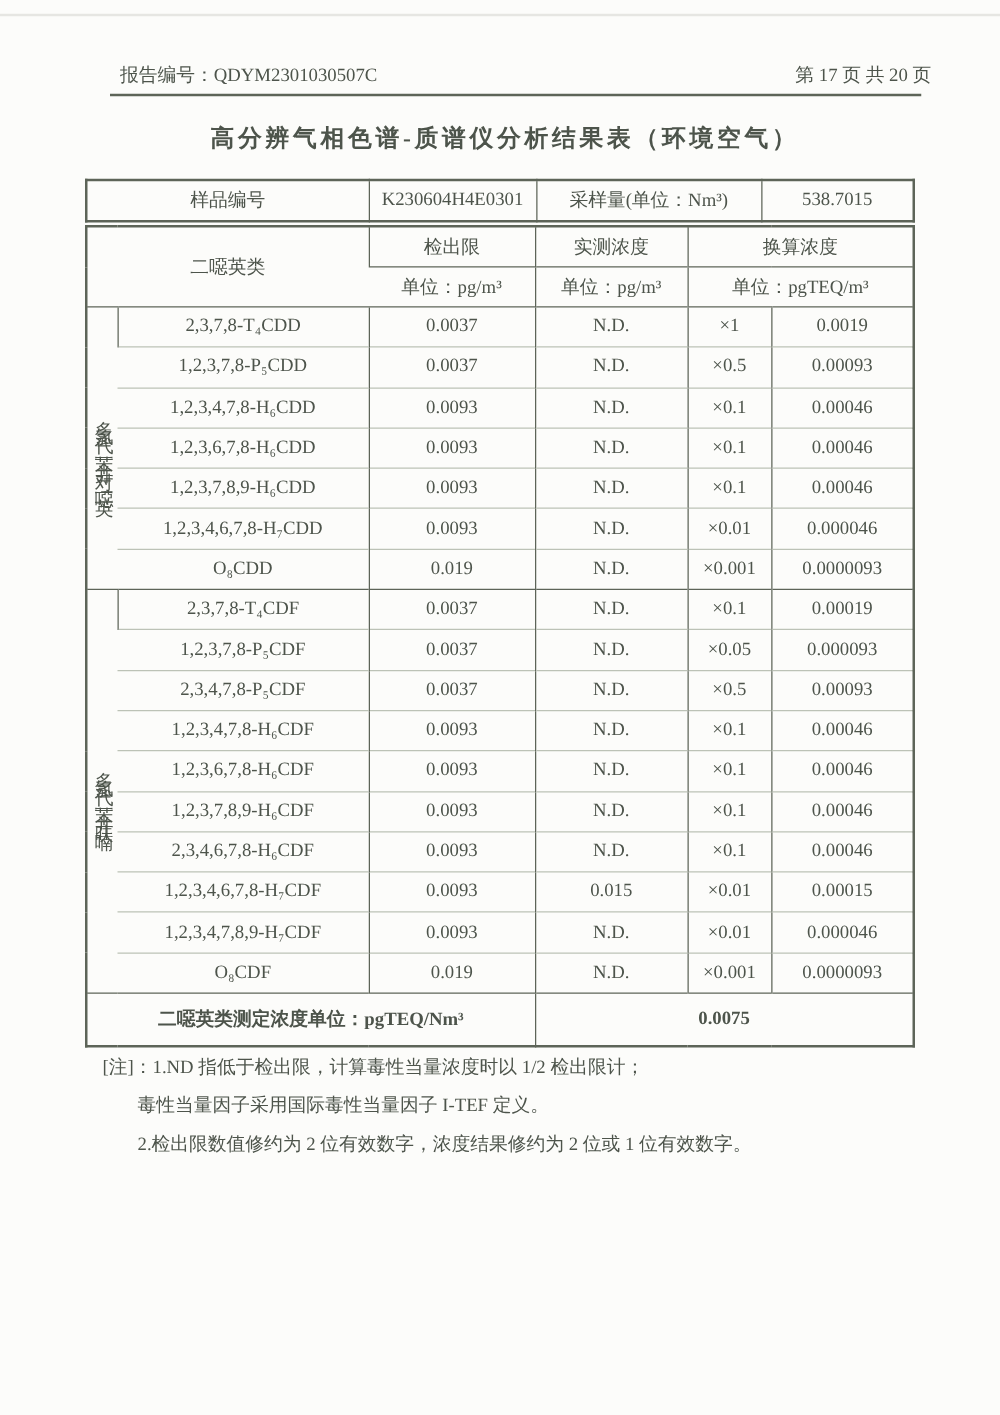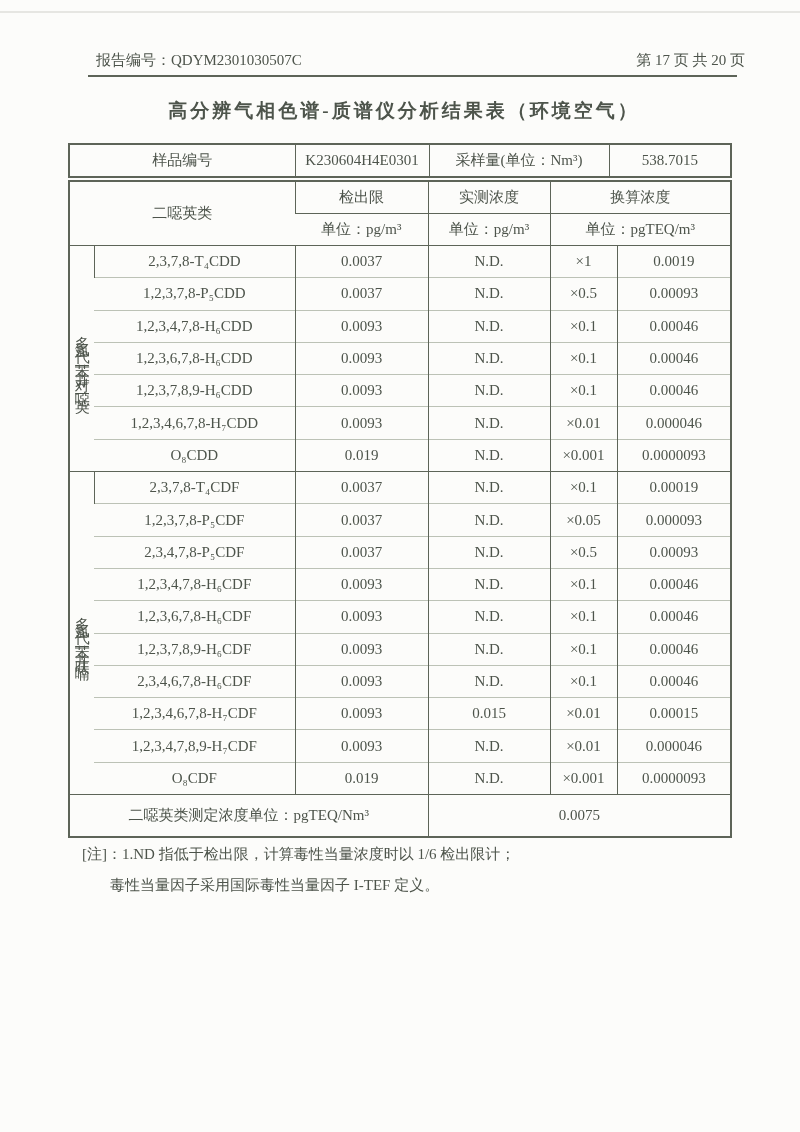--- a/index.html
+++ b/index.html
@@ -36,21 +36,21 @@
   .b{font-weight:bold;}
 
   .t1{position:absolute;top:143px;left:68px;width:662px;}
   .t1 td{height:31px;}
 
   .t2{position:absolute;top:180px;left:68px;width:662px;}
   .t2 thead th{height:31px;border-top:1.6px solid var(--dark);}
   .t2 thead tr:first-child th{border-top:none;}
   .t2 tbody td{height:31.3px;border-top:1px solid var(--light);}
   .t2 tbody tr.group-start td{border-top:1.6px solid var(--dark);}
-  .t2 tfoot td{height:41px;border-top:1.6px solid var(--dark);}
+  .t2 tfoot td{height:41px;border-top:1.6px solid var(--dark);font-weight:bold;}
   .vlabel{
     writing-mode:vertical-rl;text-orientation:upright;
     letter-spacing:7px;font-weight:bold;padding:0;
     text-align:center;
   }
   .mult{font-size:14.5px;}
 
   .notes{position:absolute;top:845px;left:82px;width:660px;font-size:15px;line-height:1.2;}
   .note{margin:0 0 13px 0;}
   .note.n2{margin-left:28px;}
@@ -235,17 +235,18 @@
       </tbody>
     <tfoot>
       <tr>
         <td colspan="3" class="b">二噁英类测定浓度单位：pgTEQ/Nm³</td>
         <td colspan="3">0.0075</td>
       </tr>
     </tfoot>
   </table>
 
   <div class="notes">
-    <div class="note n1"><span>[注]：</span><span>1.ND 指低于检出限，计算毒性当量浓度时以 1/6 检出限计；</span></div>
+    <div class="note n1"><span>[注]：</span><span>1.ND 指低于检出限，计算毒性当量浓度时以 1/2 检出限计；</span></div>
     <div class="note n2">毒性当量因子采用国际毒性当量因子 I-TEF 定义。</div>
+    <div class="note n3">2.检出限数值修约为 2 位有效数字，浓度结果修约为 2 位或 1 位有效数字。</div>
   </div>
 
 </div>
 
 </body></html>

